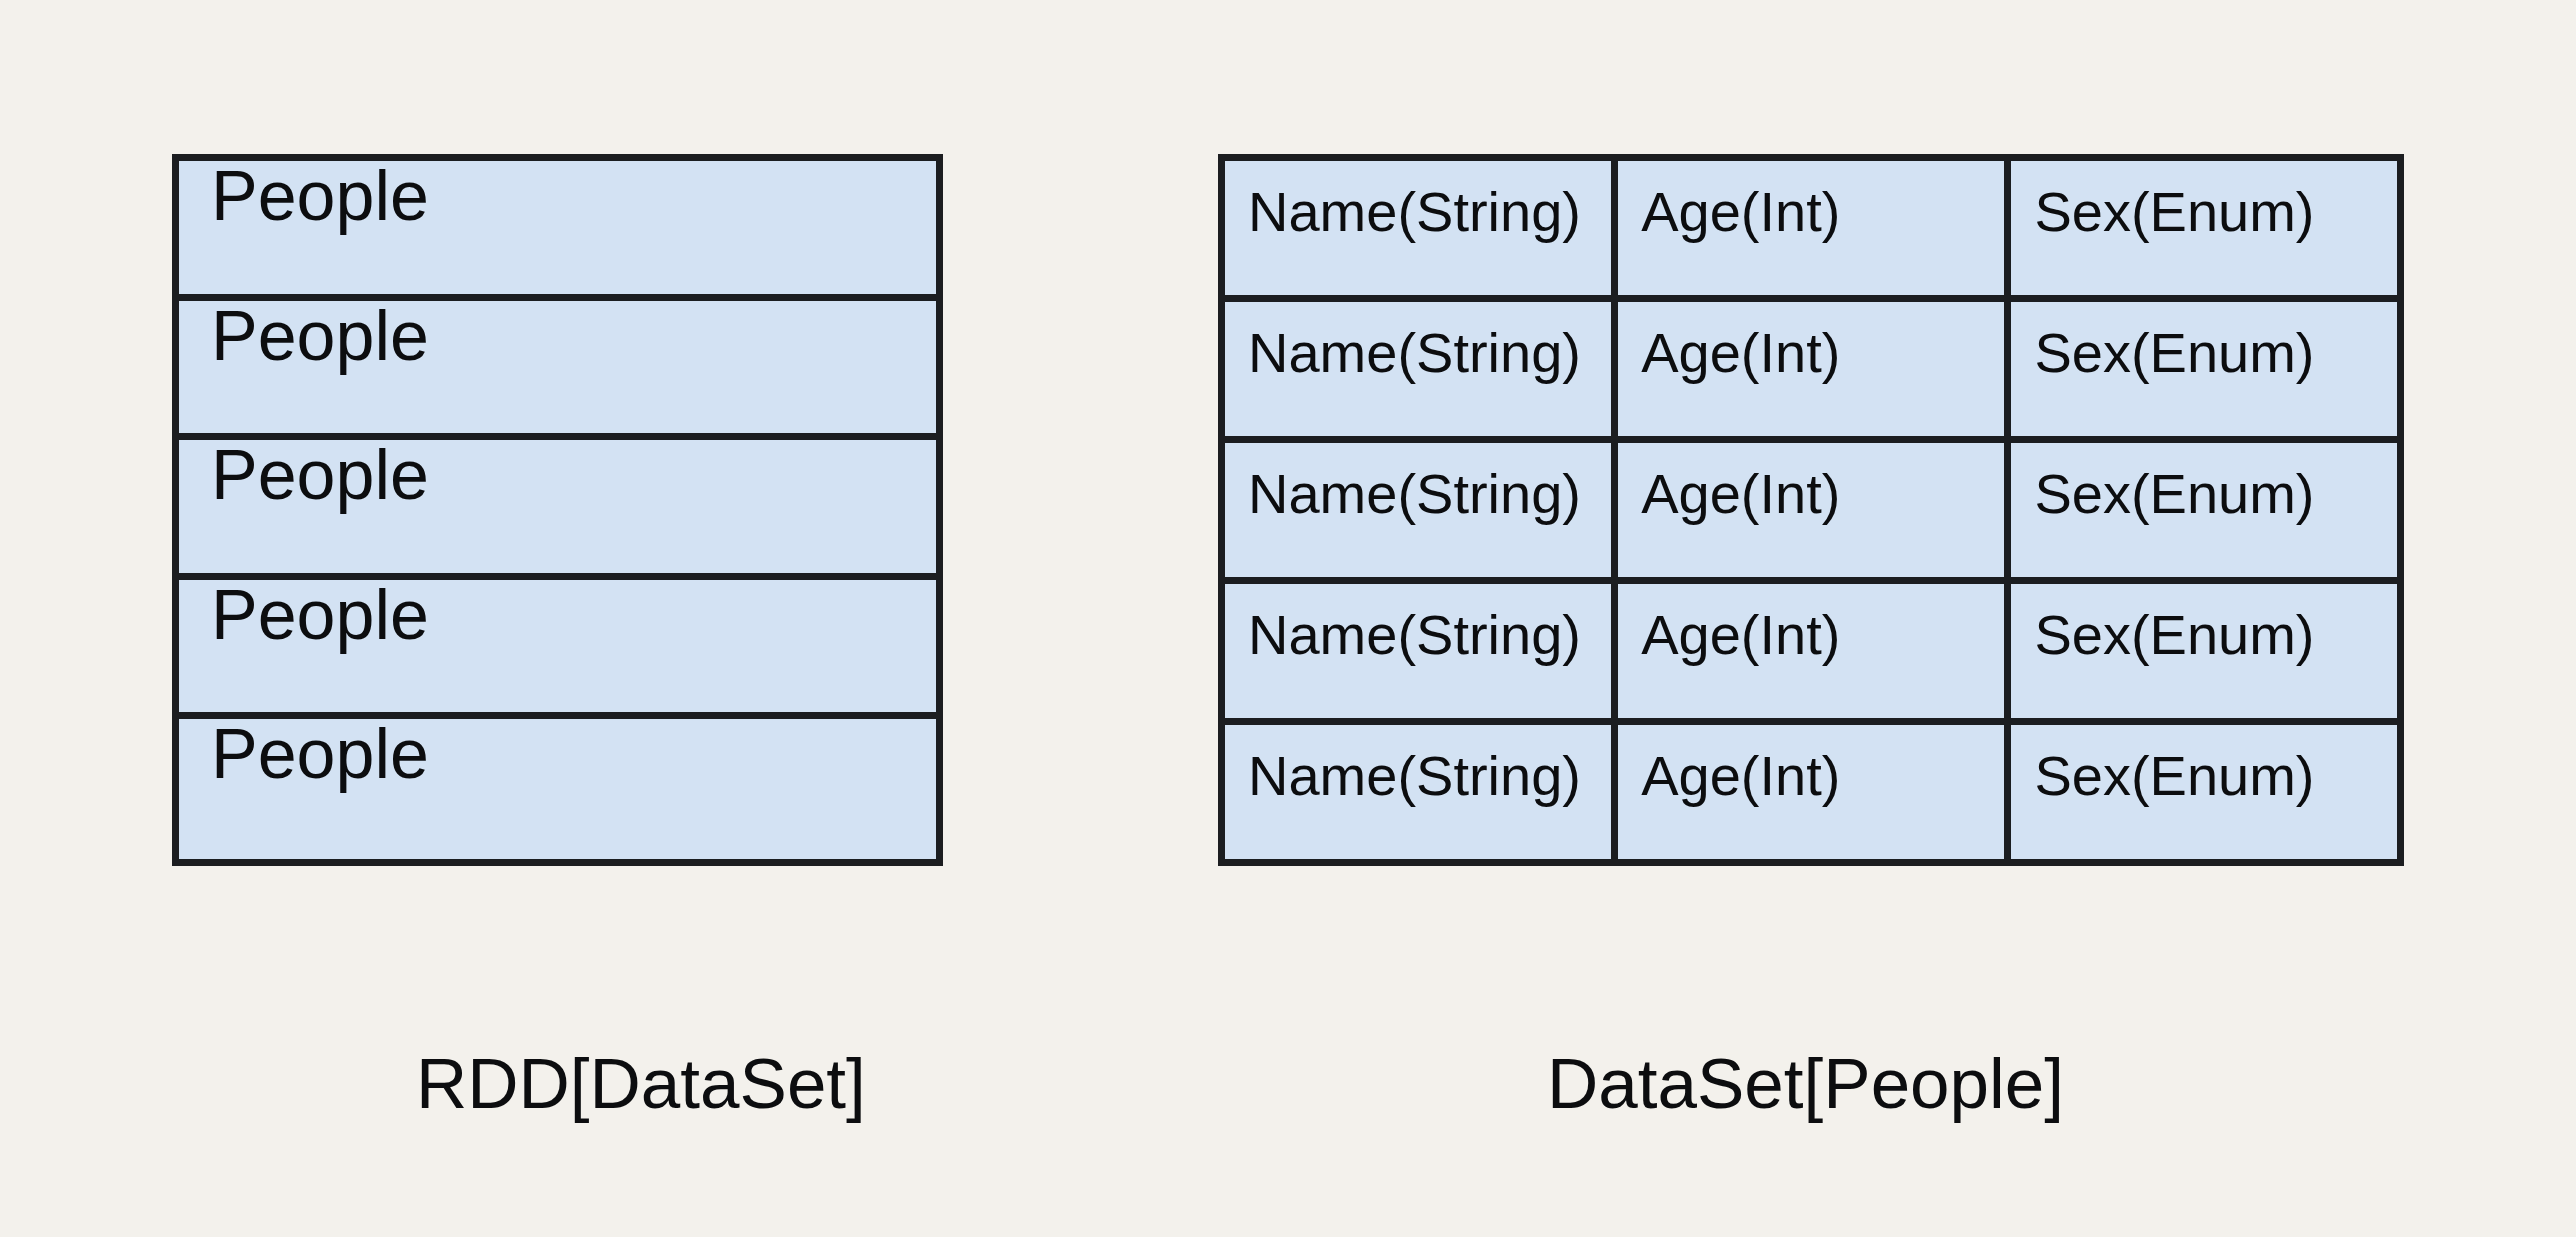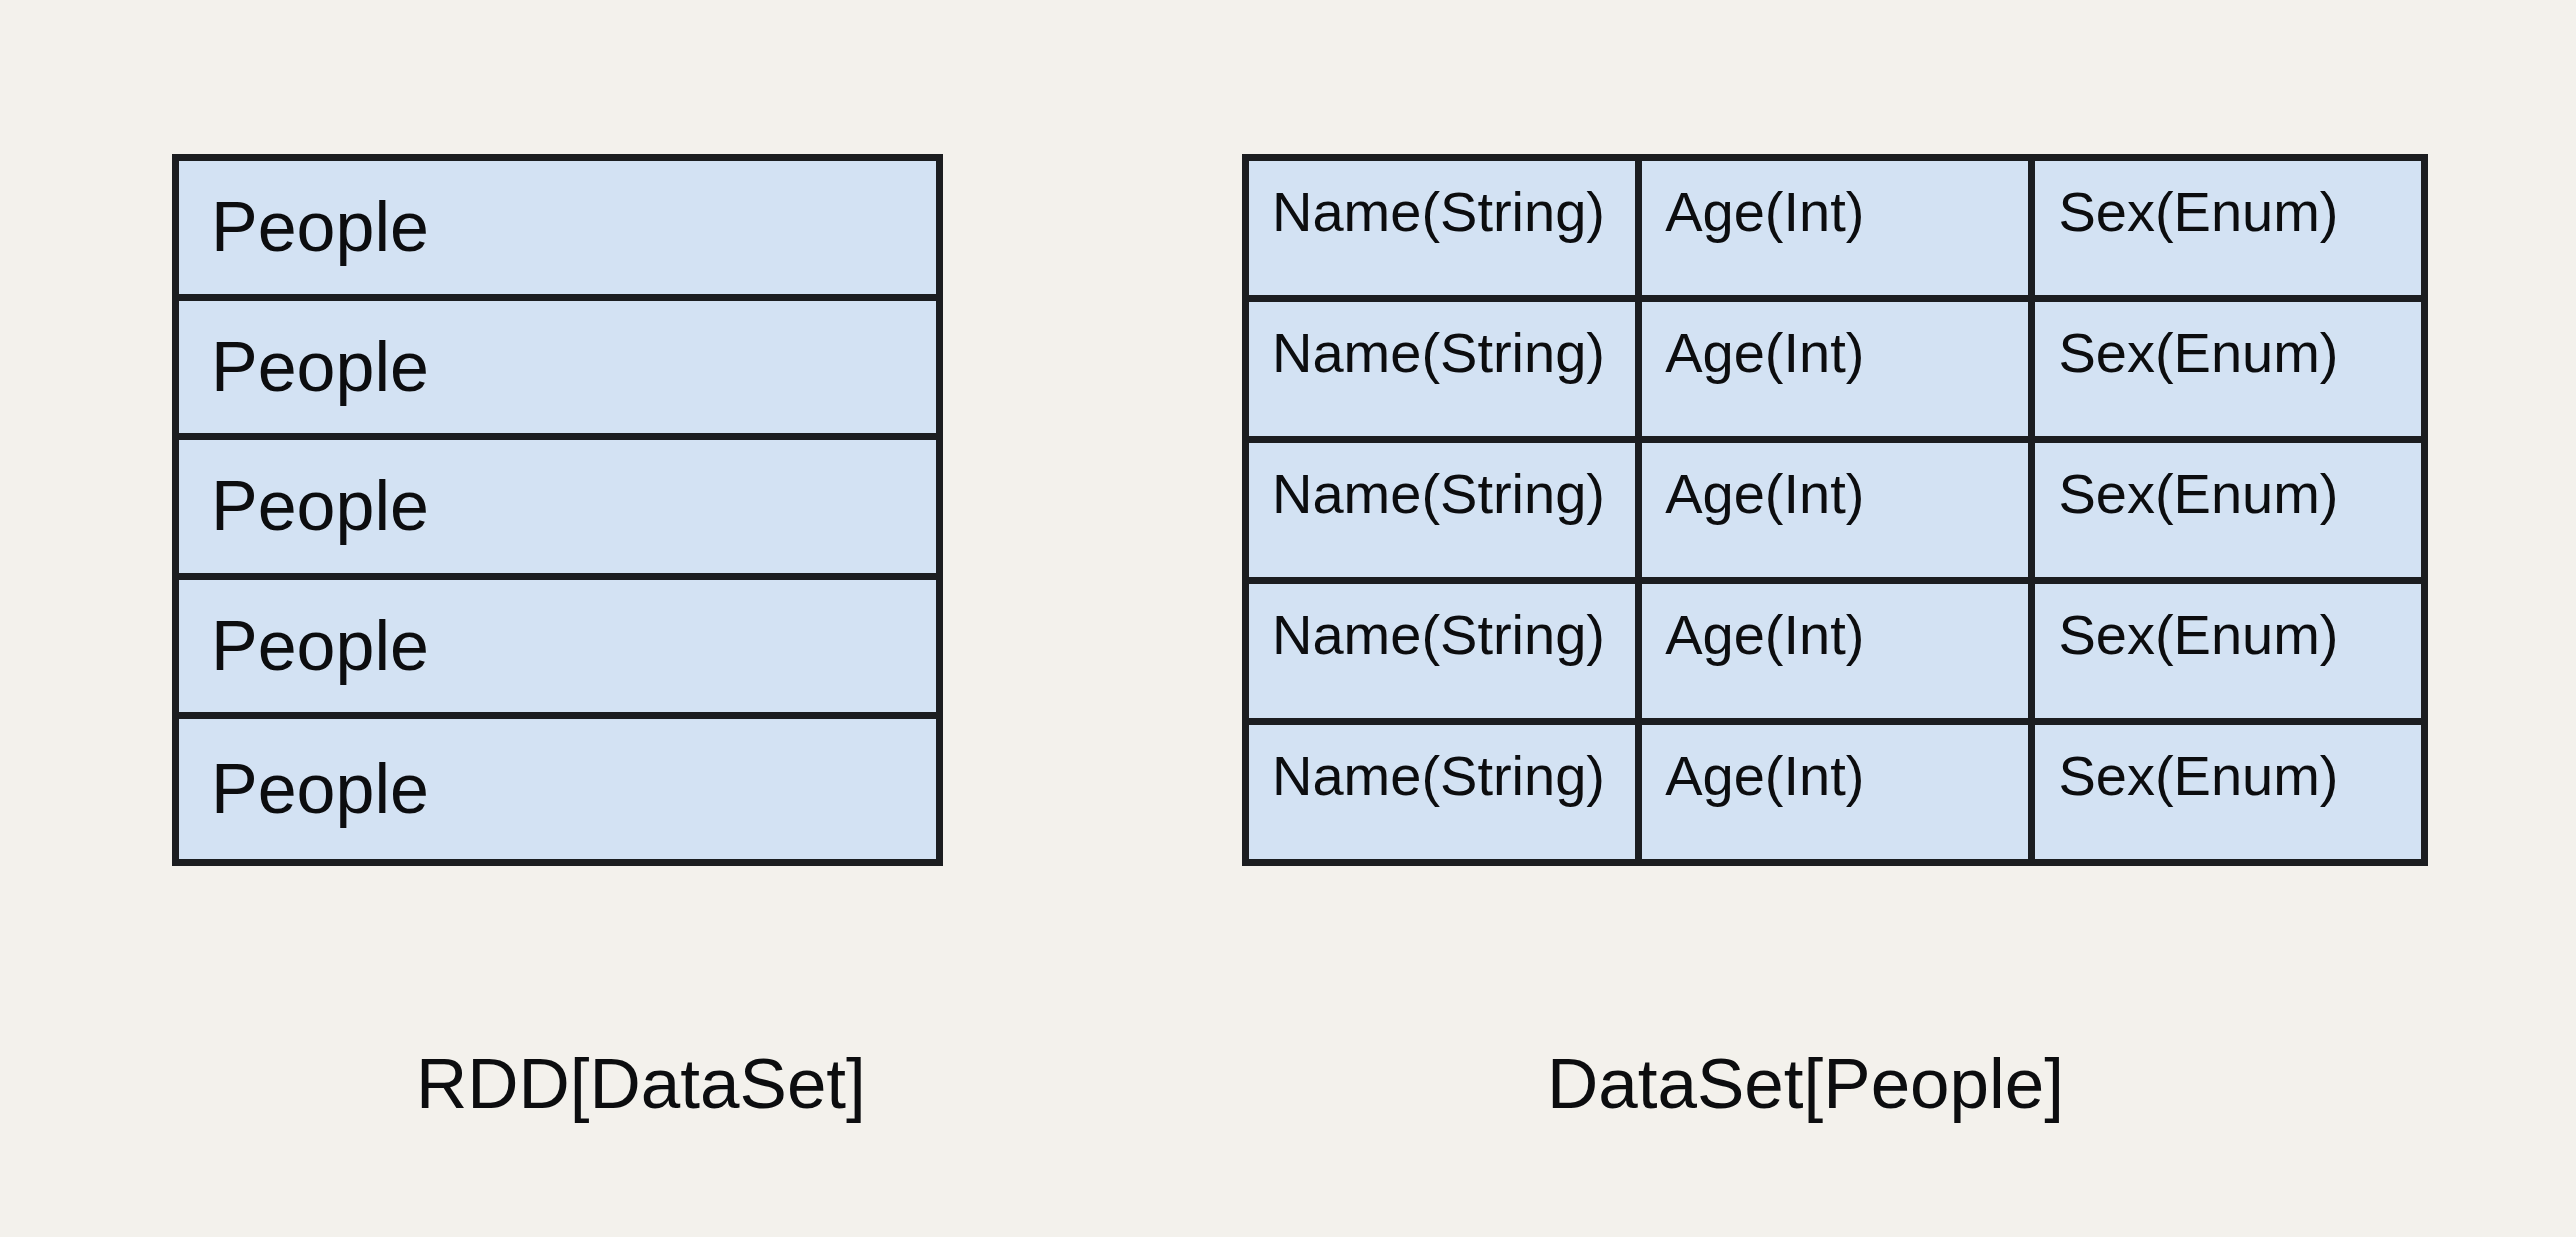--- a/index.html
+++ b/index.html
@@ -32,40 +32,39 @@
     width: 771px; height: 712px;
     border: 7.6px solid var(--border);
     background: var(--cell-fill);
     display: grid;
     grid-template-rows: repeat(5, 1fr);
   }
   .rdd-row {
     background: var(--cell-fill);
     border-bottom: 7.6px solid var(--border);
     display: flex;
-    align-items: center;
+    align-items: flex-start;
     padding-left: 32px;
     font-size: 70px;
     line-height: 1;
     white-space: nowrap;
   }
   .rdd-row:last-child { border-bottom: none; }
 
   
   .ds-table {
     position: absolute;
     left: 1218px; top: 154px;
     width: 1186px; height: 712px;
     border: 7.6px solid var(--border);
     background: var(--border); 
     display: grid;
     grid-template-columns: repeat(3, 1fr);
     grid-template-rows: repeat(5, 1fr);
     gap: 7.6px;
-    margin-left: 24px;
   }
   .ds-cell {
     background: var(--cell-fill);
     display: flex;
     align-items: flex-start;
     padding-left: 23px;
     padding-top: 23px;
     font-size: 56px;
     line-height: 1;
     white-space: nowrap;

